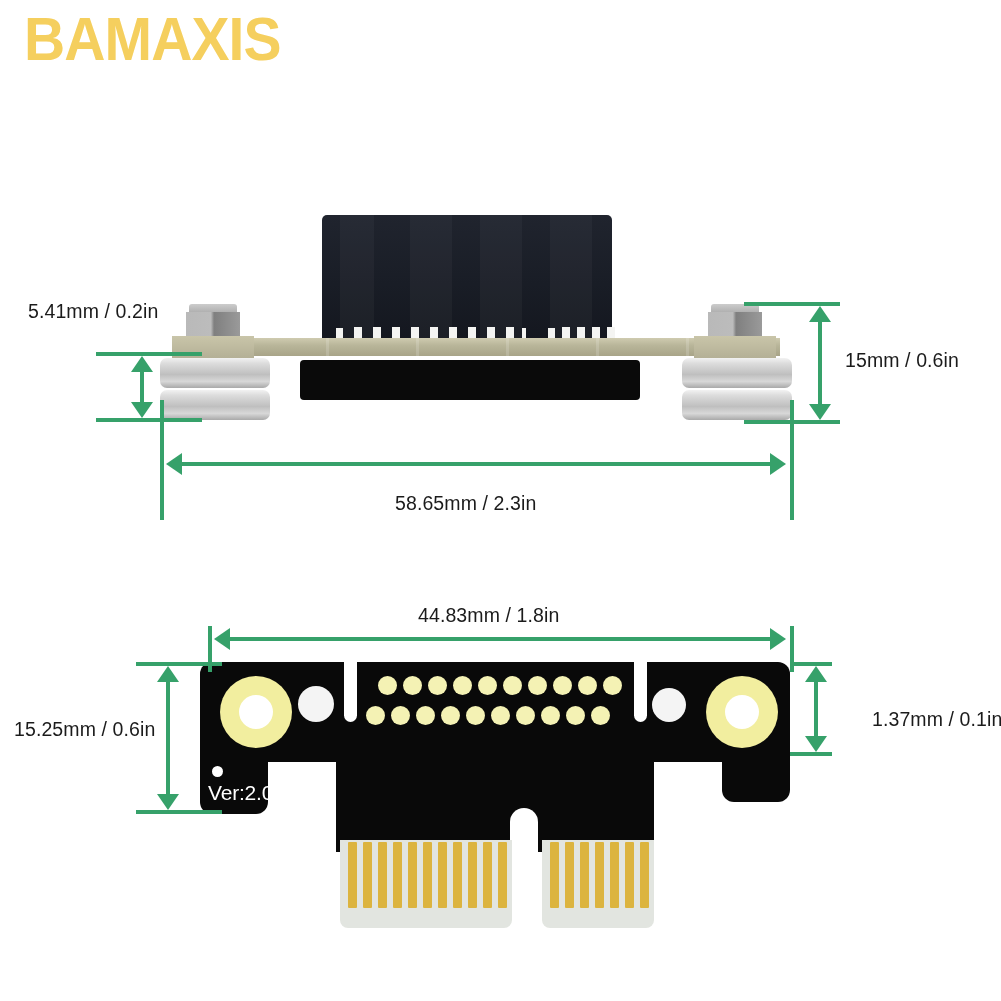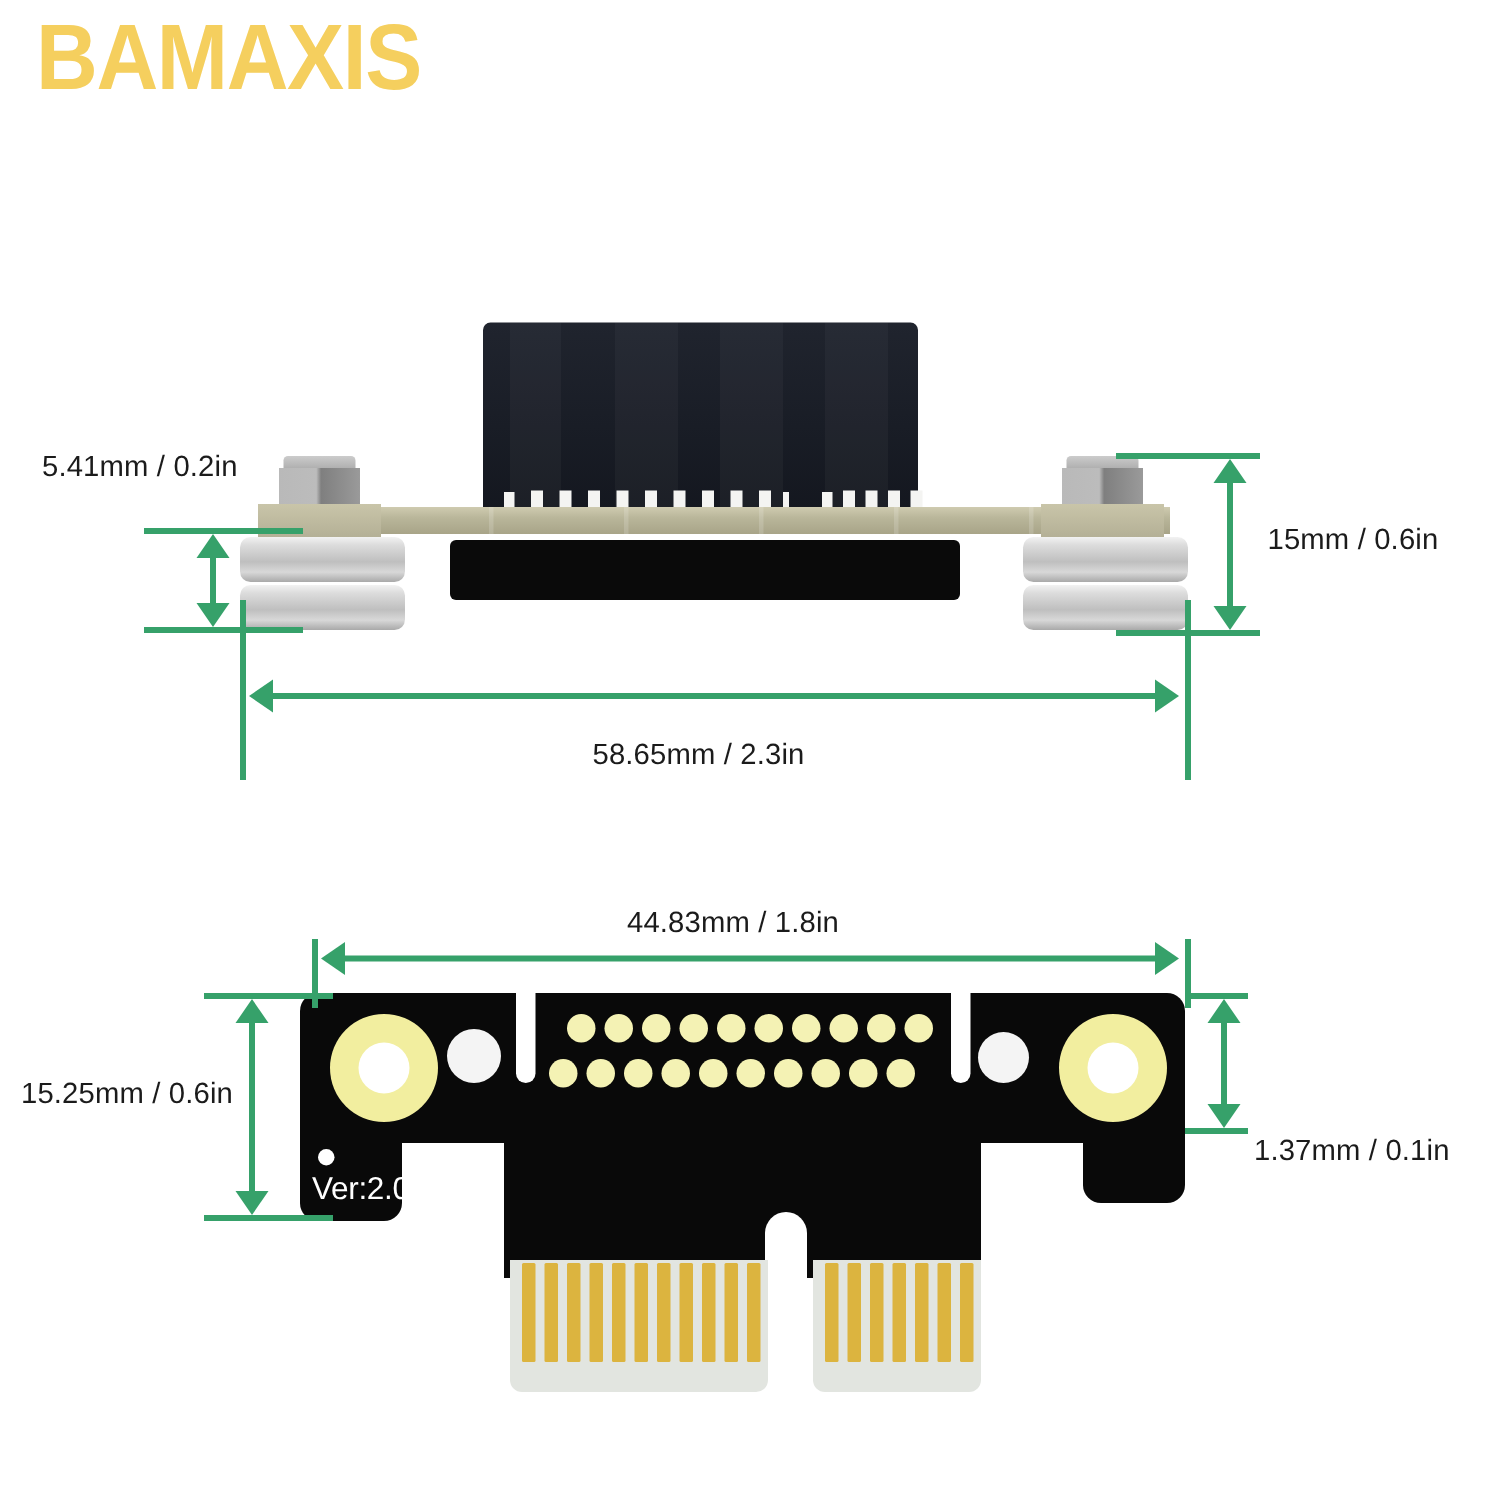--- a/index.html
+++ b/index.html
@@ -277,21 +277,21 @@
     <div class="abs gline-h" style="left:228px;top:97px;width:554px;"></div>
     <div class="abs arrow-right" style="left:770px;top:88px;"></div>
 
     <div class="abs dim-label" style="left:14px;top:178px;">15.25mm / 0.6in</div>
     <div class="abs gline-h" style="left:136px;top:122px;width:86px;"></div>
     <div class="abs gline-h" style="left:136px;top:270px;width:86px;"></div>
     <div class="abs arrow-up" style="left:157px;top:126px;"></div>
     <div class="abs gline-v" style="left:166px;top:138px;height:118px;"></div>
     <div class="abs arrow-down" style="left:157px;top:254px;"></div>
 
-    <div class="abs dim-label" style="left:836px;top:168px;margin-top:48px;">1.37mm / 0.1in</div>
+    <div class="abs dim-label" style="left:872px;top:168px;">1.37mm / 0.1in</div>
     <div class="abs gline-h" style="left:790px;top:122px;width:42px;"></div>
     <div class="abs gline-h" style="left:790px;top:212px;width:42px;"></div>
     <div class="abs arrow-up" style="left:805px;top:126px;"></div>
     <div class="abs gline-v" style="left:814px;top:138px;height:60px;"></div>
     <div class="abs arrow-down" style="left:805px;top:196px;"></div>
   </div>
 
 </div>
 
 </body></html>

